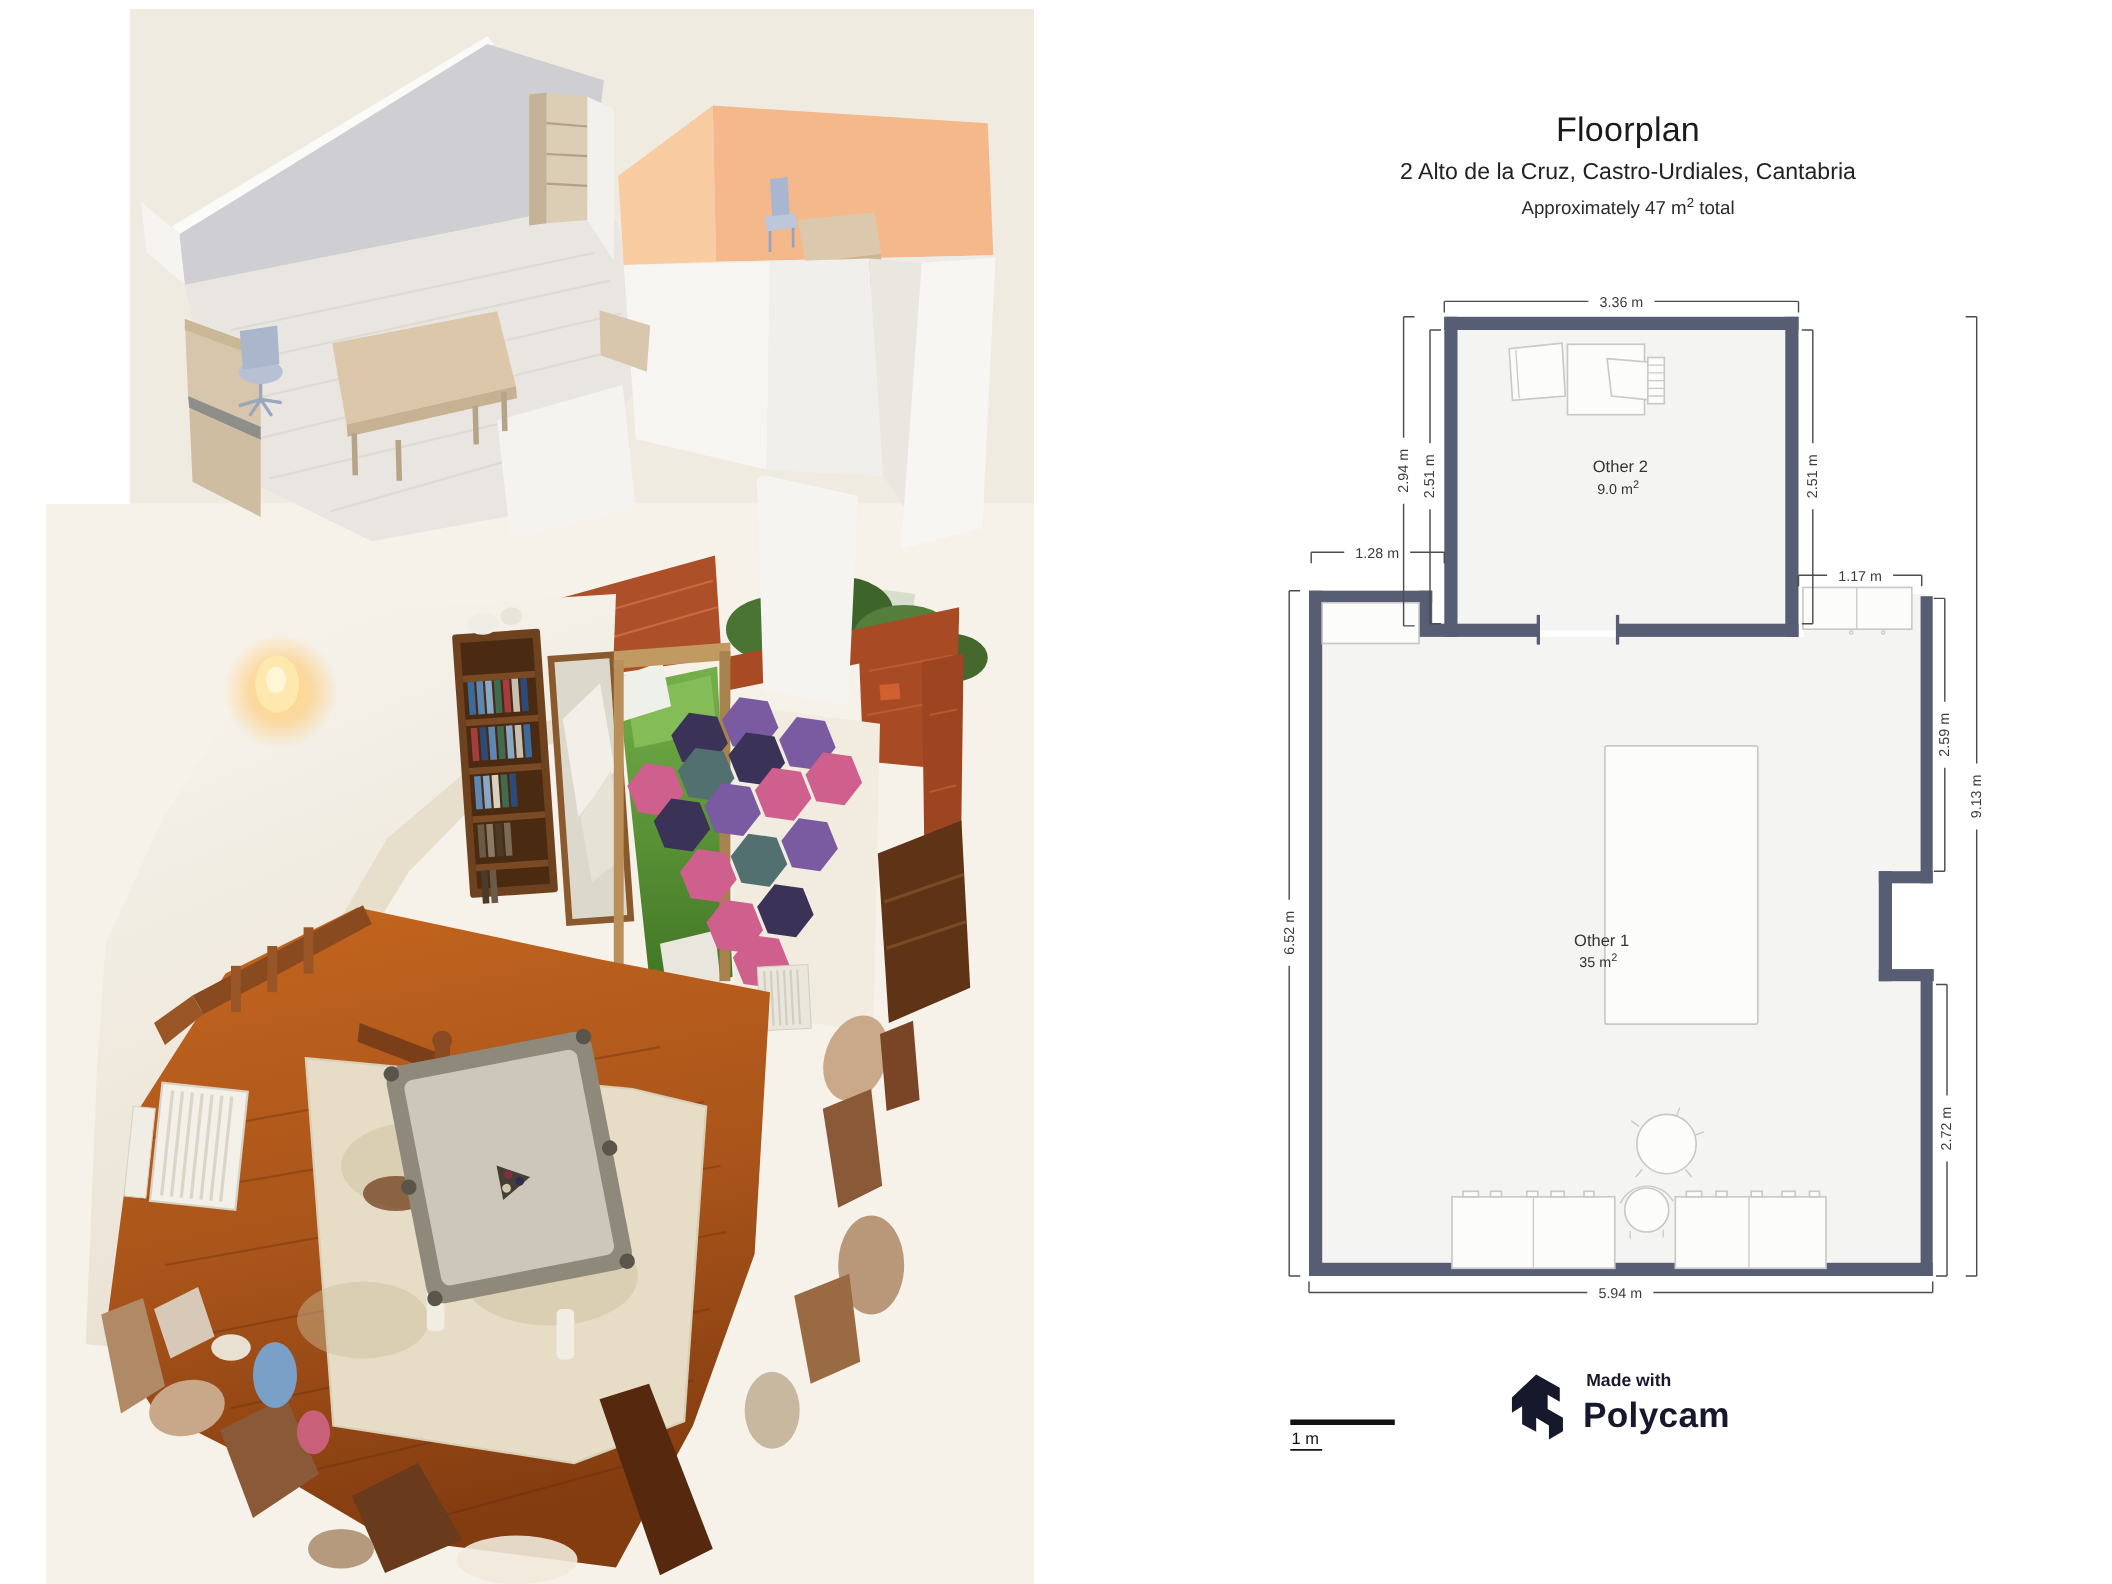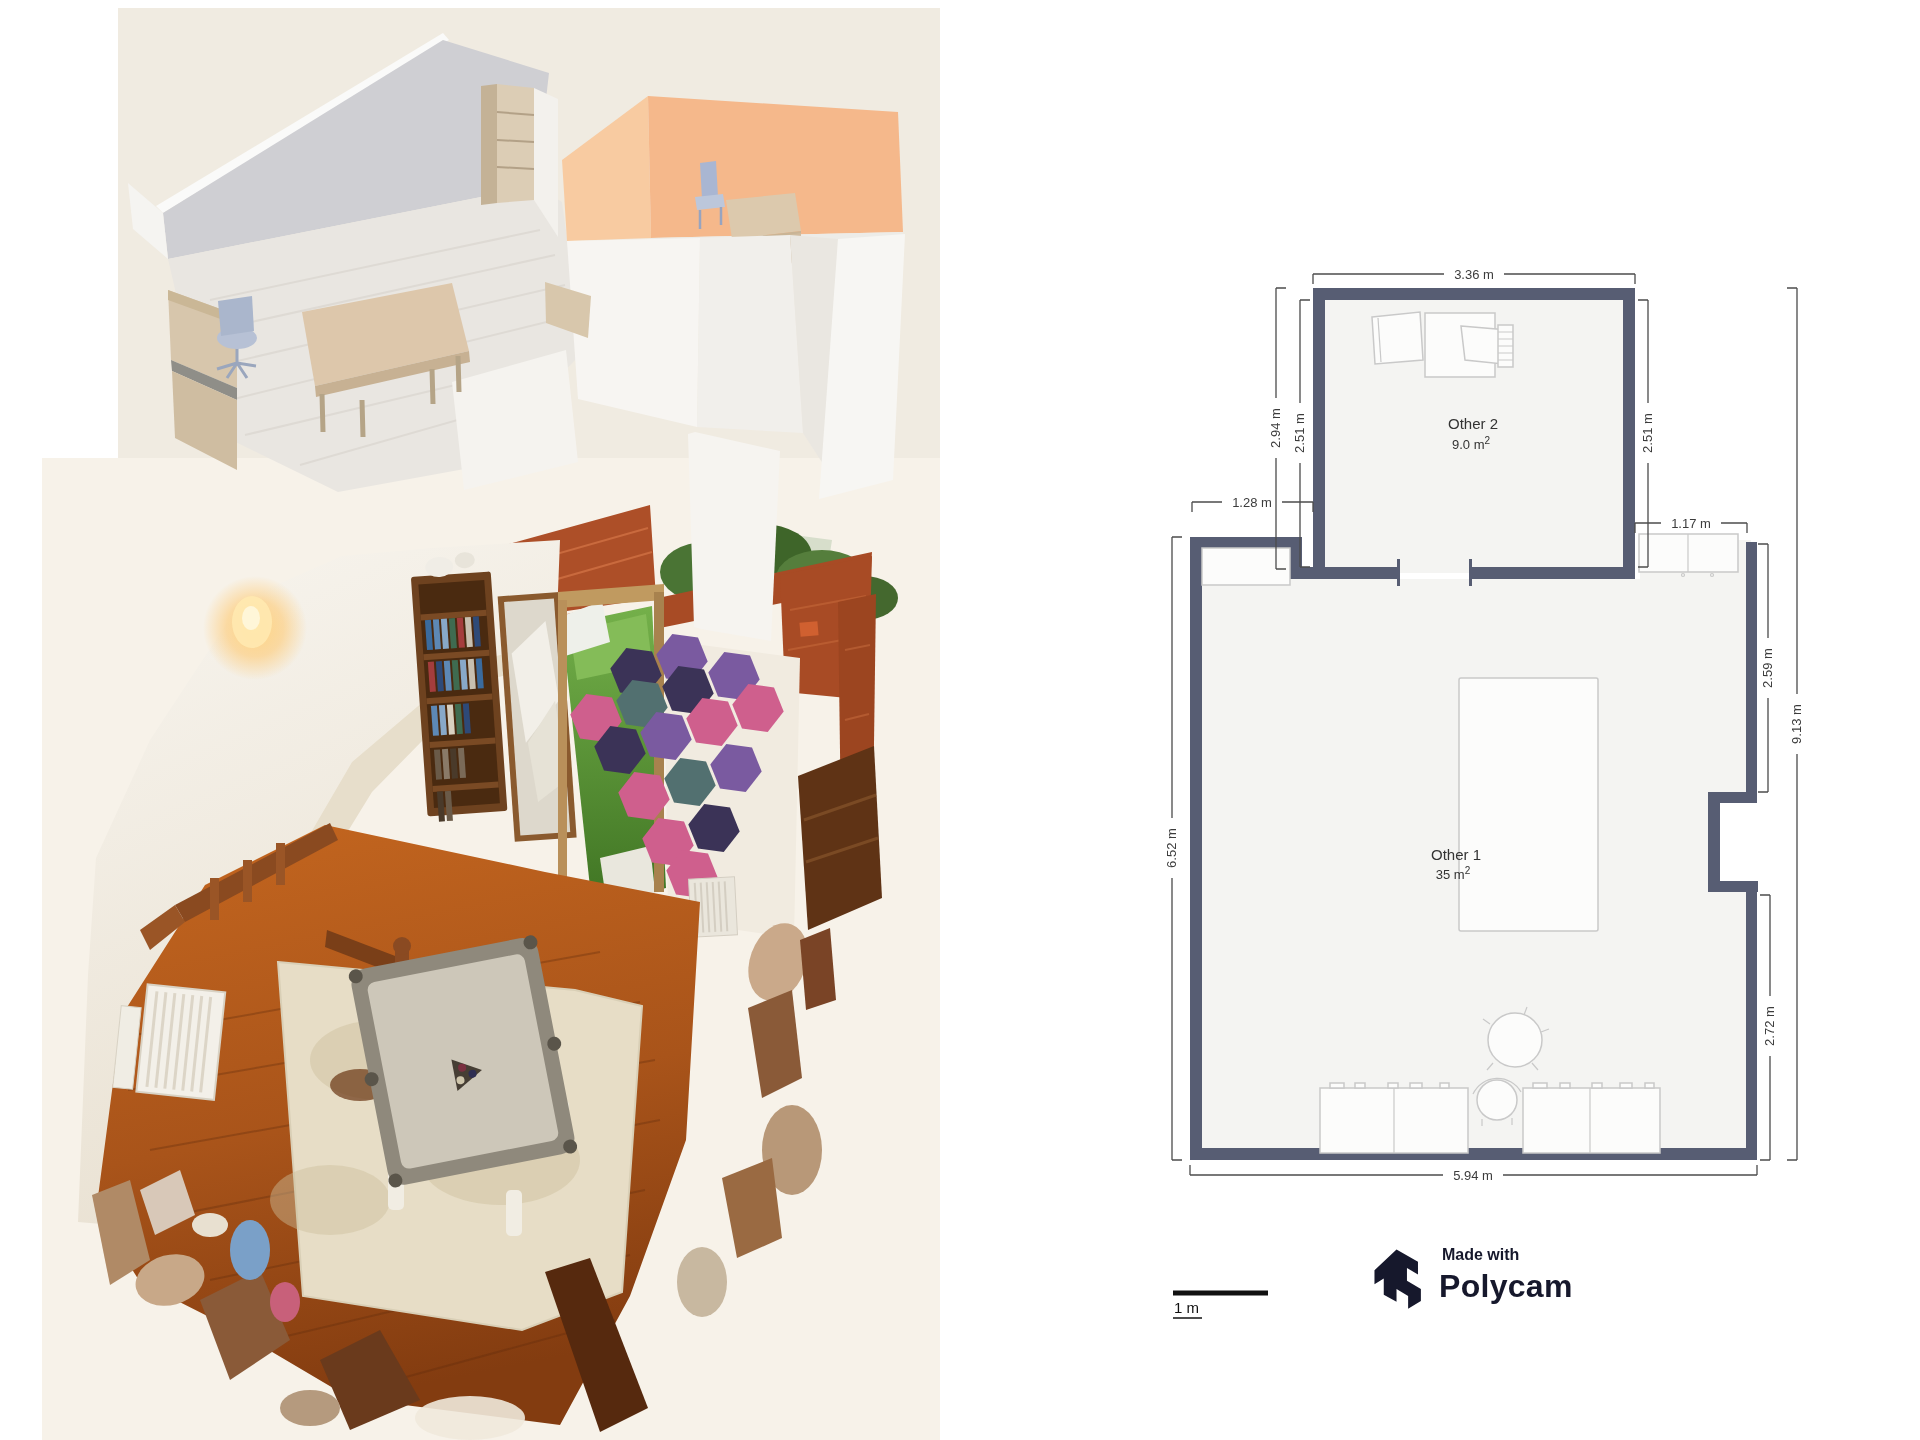--- a/index.html
+++ b/index.html
@@ -290,20 +290,25 @@
       </g>
       <g>
         <path d="M237,363 L217,369 M237,363 L227,378 M237,363 L247,378 M237,363 L256,366 M237,363 L237,344" stroke="#9aa6bd" stroke-width="3" fill="none"></path>
         <ellipse cx="237" cy="338" rx="20" ry="11" fill="#b7c1d5"></ellipse>
         <polygon points="218,301 252,296 254,331 221,336" fill="#aab6cc"></polygon>
       </g>
       <polygon points="545,282 591,296 588,338 546,323" fill="#d8c7ac"></polygon>
     </g>
   </svg>
 
+  <div class="titleblock">
+    <h1>Floorplan</h1>
+    <div class="sub">2 Alto de la Cruz, Castro-Urdiales, Cantabria</div>
+    <div class="approx"><span>Approximately 47 m</span><sup>2</sup><span> total</span></div>
+  </div>
 
   <svg style="left:940px;top:0" width="980" height="1440" viewBox="940 0 980 1440">
 
     <rect class="roomfill" x="1320" y="295" width="310" height="278"></rect>
     <polygon class="roomfill" points="1202,548 1290,548 1290,579 1640,579 1640,540 1751,540 1751,797 1714,797 1714,886 1751,886 1751,1154 1202,1154"></polygon>
 
     <g>
       <rect class="wall" x="1313" y="288" width="322" height="12"></rect>
       <rect class="wall" x="1313" y="288" width="12" height="291"></rect>
       <rect class="wall" x="1623" y="288" width="12" height="291"></rect>

